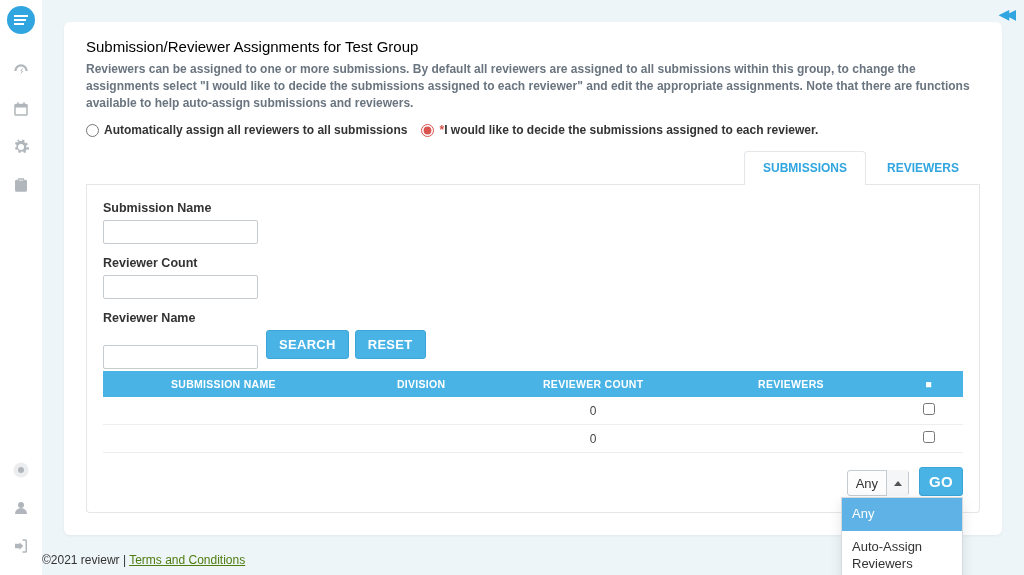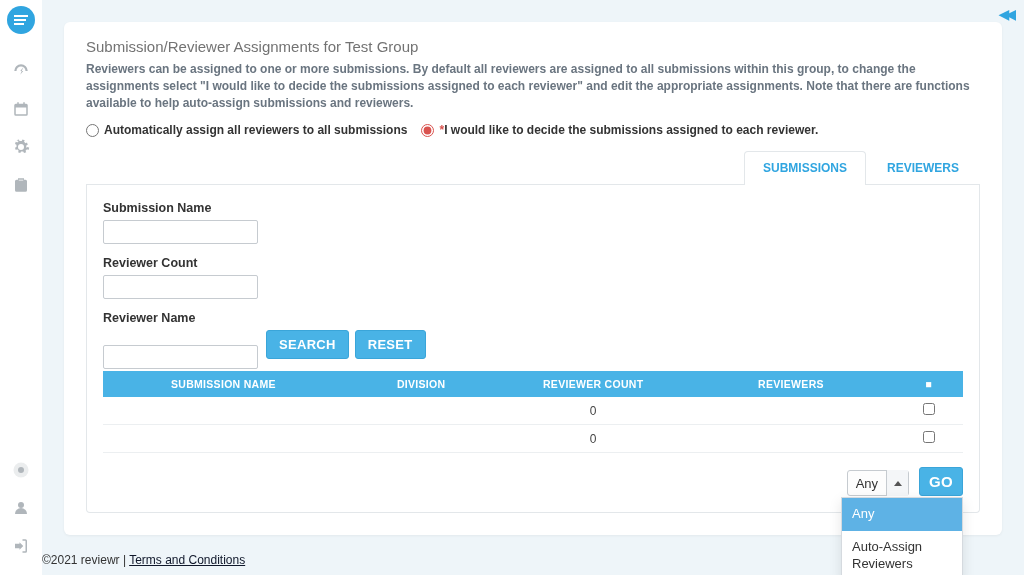--- a/index.html
+++ b/index.html
@@ -6,21 +6,21 @@
     body { font-family: -apple-system, BlinkMacSystemFont, "Segoe UI", Arial, sans-serif; background: #eef5f9; color: #333; font-size: 13px; width: 1024px; height: 575px; overflow: hidden; position: relative; }
     .sidebar { position: fixed; left: 0; top: 0; bottom: 0; width: 42px; background: #fff; display: flex; flex-direction: column; align-items: center; padding-top: 6px; z-index: 50; }
     .sidebar-logo { width: 28px; height: 28px; border-radius: 50%; background: #30a5e0; display: flex; align-items: center; justify-content: center; margin-bottom: 18px; }
     .sidebar-logo::after { content: ""; width: 14px; height: 10px; background-image: linear-gradient(#fff,#fff),linear-gradient(#fff,#fff),linear-gradient(#fff,#fff); background-size: 14px 2px,12px 2px,10px 2px; background-position: 0 0,0 4px,0 8px; background-repeat: no-repeat; }
     .nav-icon { width: 20px; height: 20px; margin: 9px 0; color: #b0b6bb; display: flex; align-items: center; justify-content: center; cursor: pointer; }
     .nav-icon svg { width: 18px; height: 18px; fill: currentColor; }
     .bottom-nav { margin-top: auto; margin-bottom: 10px; display: flex; flex-direction: column; align-items: center; }
     .collapse-btn { position: absolute; top: 6px; right: 12px; color: #30a5e0; font-size: 14px; cursor: pointer; letter-spacing: -4px; }
     .main { margin-left: 42px; padding: 22px 22px 0 22px; height: 100%; position: relative; }
     .card { background: #fff; border-radius: 6px; padding: 16px 22px 22px 22px; box-shadow: 0 1px 3px rgba(0,0,0,0.05); }
-    .page-title { font-size: 15px; color: #737373; font-weight: 400; margin-bottom: 6px; }
+    .page-title { font-size: 15px; color: #000000; font-weight: 400; margin-bottom: 6px; }
     .page-desc { font-size: 12px; color: #6a7580; font-weight: 700; line-height: 1.4; margin-bottom: 12px; }
     .radio-row { display: flex; gap: 14px; align-items: center; margin-bottom: 14px; font-size: 12px; font-weight: 700; color: #333; }
     .radio-opt { display: flex; align-items: center; gap: 5px; cursor: pointer; }
     .radio-opt input { accent-color: #d9534f; }
     .radio-opt.red-text span::before { content: "*"; color: #d9534f; }
     .tabs { display: flex; border-bottom: 1px solid #e3e7ea; position: relative; justify-content: flex-end; }
     .tab { padding: 9px 18px; font-size: 12px; font-weight: 700; color: #30a5e0; cursor: pointer; border: 1px solid transparent; border-bottom: none; border-radius: 4px 4px 0 0; margin-right: 2px; background: #fff; }
     .tab.active { border-color: #e3e7ea; background: #fff; position: relative; }
     .tab.active::after { content: ""; position: absolute; left: 0; right: 0; bottom: -1px; height: 2px; background: #fff; }
     .panel { border: 1px solid #e3e7ea; border-top: none; padding: 14px 16px 16px 16px; border-radius: 0 0 4px 4px; }
@@ -36,21 +36,21 @@
     .chk-cell input { width: 12px; height: 12px; }
     .action-row { display: flex; justify-content: flex-end; align-items: flex-end; gap: 10px; margin-top: 14px; position: relative; }
     .select-box { display: inline-flex; align-items: center; border: 1px solid #c6cbd0; border-radius: 3px; background: #fdfdfd; height: 26px; cursor: pointer; font-size: 13px; }
     .select-box span { padding: 0 8px; color: #333; }
     .select-box .caret { width: 22px; height: 26px; border-left: 1px solid #c6cbd0; background: #f4f6f8; display: flex; align-items: center; justify-content: center; color: #555; }
     .select-box .caret::after { content: ""; border-left: 4px solid transparent; border-right: 4px solid transparent; border-bottom: 5px solid #555; }
     .dropdown { position: absolute; right: 0; top: 30px; width: 122px; background: #fff; border: 1px solid #d5dadf; box-shadow: 0 4px 12px rgba(0,0,0,0.1); z-index: 40; font-size: 13px; }
     .dropdown-item { padding: 8px 10px; cursor: pointer; color: #333; line-height: 1.3; }
     .dropdown-item.active { background: #5eb2e5; color: #fff; }
     .footer { position: absolute; left: 0; bottom: 8px; font-size: 12px; color: #333; }
-    .footer a { color: #0f172a; }
+    .footer a { color: #4d7c0f; }
   </style>
 </head>
 <body>
 
 <div class="sidebar">
   <div class="sidebar-logo"></div>
   <div class="nav-icon">
       <svg viewBox="0 0 24 24">
         <path d="M12 3a9 9 0 00-9 9h3a6 6 0 1112 0h3a9 9 0 00-9-9zm-1 9l4-5-2 5h2l-4 5 2-5h-2z"></path>
       </svg>

